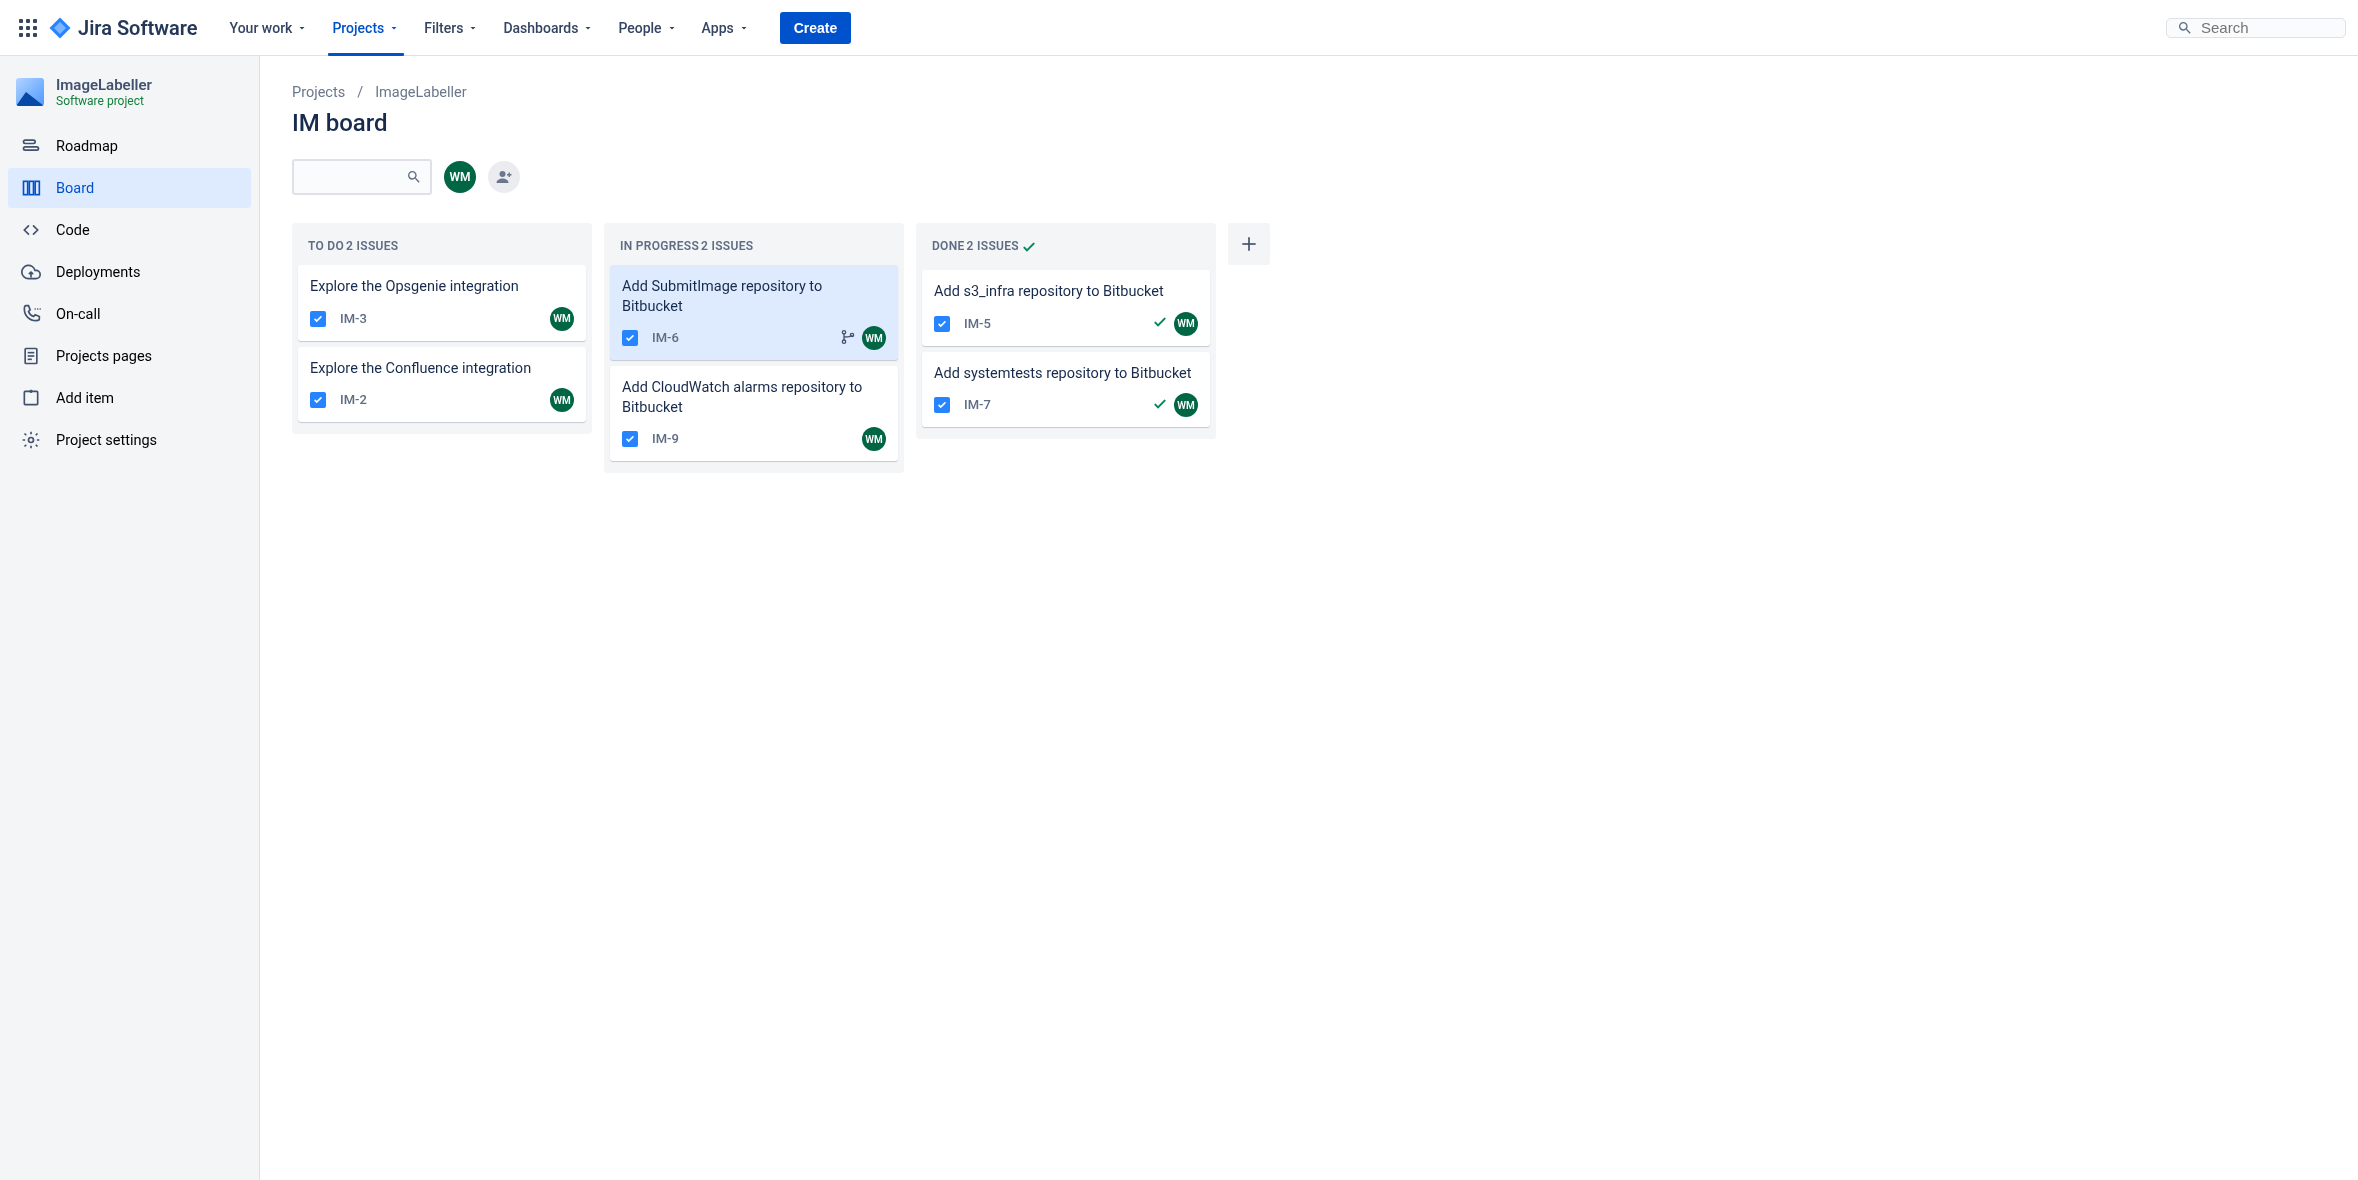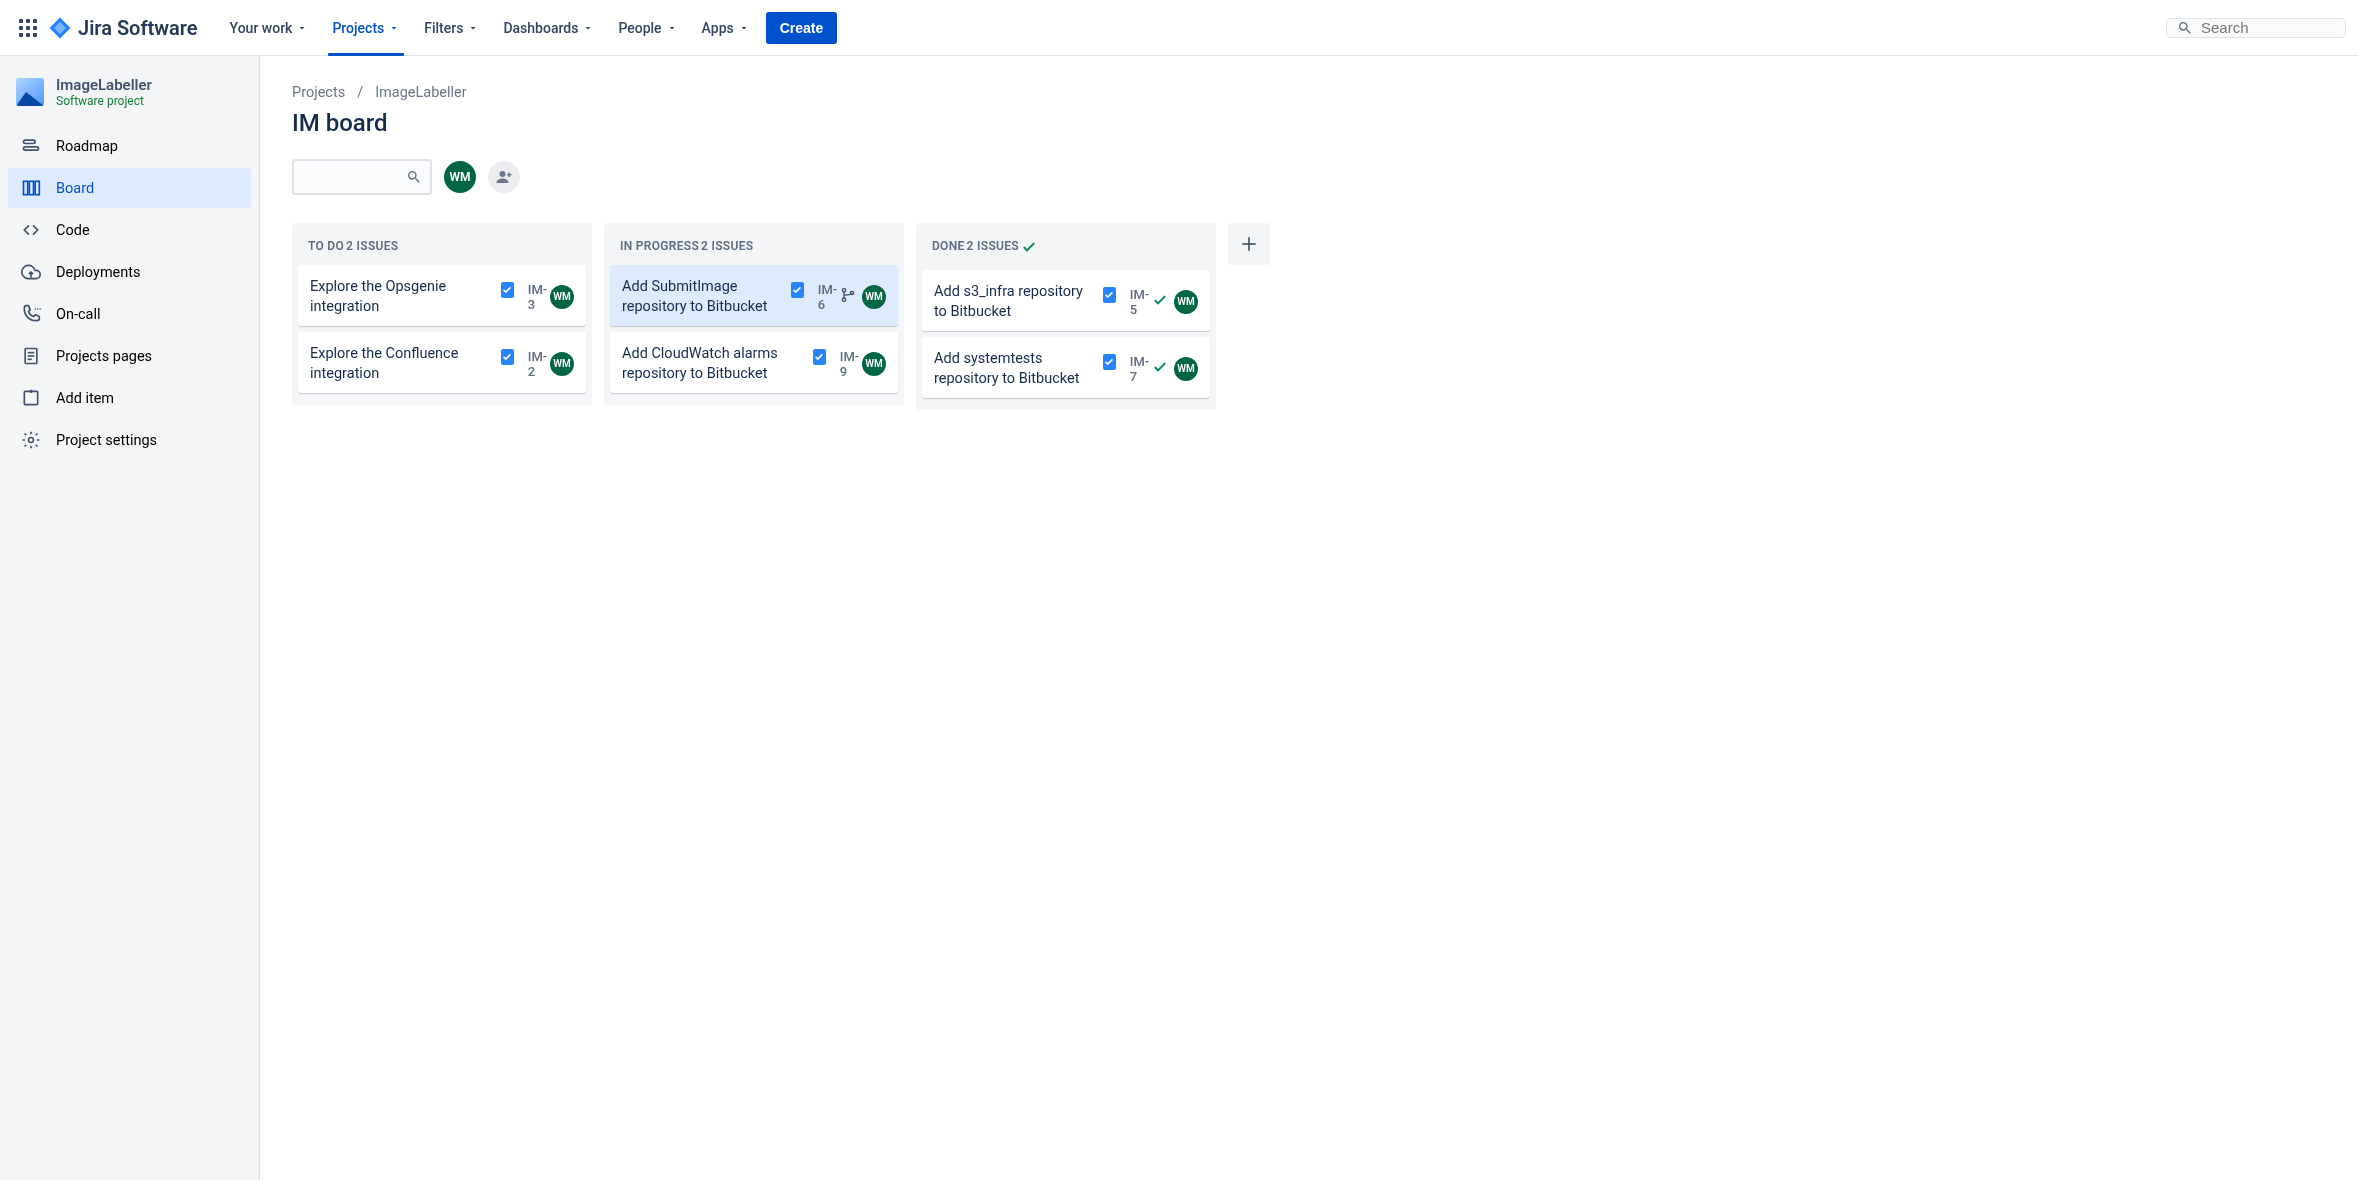--- a/index.html
+++ b/index.html
@@ -11,21 +11,21 @@
   .grid-dots { display:grid; grid-template-columns:repeat(3,4px); grid-template-rows:repeat(3,4px); gap:3px; }
   .grid-dots span { background:#344563; width:4px; height:4px; border-radius:1px; }
   .brand { display:flex; align-items:center; gap:6px; margin-right:16px; cursor:pointer; }
   .brand-logo { width:24px; height:24px; }
   .brand-text { font-size:20px; font-weight:600; color:#253858; }
   .nav-items { display:flex; align-items:stretch; height:56px; }
   .nav-item { display:flex; align-items:center; padding:0 12px; height:56px; cursor:pointer; color:#344563; font-weight:500; gap:4px; position:relative; }
   .nav-item.active { color:#0052CC; }
   .nav-item.active::after { content:""; position:absolute; bottom:0; left:8px; right:8px; height:3px; background:#0052CC; border-radius:1px; }
   .chev { width:12px; height:12px; }
-  .create-btn { background:#0052CC; color:#fff; border:none; padding:0 14px; height:32px; border-radius:3px; font-weight:600; font-size:14px; cursor:pointer; }
+  .create-btn { background:#0052CC; color:#fff; border:none; padding:0 14px; height:32px; border-radius:3px; font-weight:600; font-size:14px; margin-left:14px; cursor:pointer; }
   .topnav-spacer { flex:1; }
   .search-box { display:flex; align-items:center; border:1px solid #dfe1e6; border-radius:5px; height:20px; padding:0 10px; gap:8px; min-width:180px; background:#fafbfc; }
   .search-box input { border:none; outline:none; background:transparent; font-size:15px; color:#5e6c84; width:120px; }
 
   
   .body { display:flex; height:calc(100vh - 56px); }
   .sidebar { width:260px; background:#f4f5f7; border-right:1px solid #dfe1e6; padding-top:20px; }
   .proj-header { display:flex; align-items:center; gap:12px; padding:0 16px 18px 16px; }
   .proj-avatar { width:28px; height:28px; border-radius:3px; background:linear-gradient(135deg,#b3d4ff 0%,#4c9aff 100%); position:relative; overflow:hidden; }
   .proj-avatar .mtn { position:absolute; bottom:0; left:0; width:0; height:0; border-left:10px solid transparent; border-right:18px solid transparent; border-bottom:14px solid #0747A6; }
@@ -45,21 +45,21 @@
   .search-mini { width:140px; height:36px; border:2px solid #dfe1e6; border-radius:3px; display:flex; align-items:center; justify-content:flex-end; padding:0 8px; background:#fafbfc; }
   .avatar { width:32px; height:32px; border-radius:50%; display:flex; align-items:center; justify-content:center; font-size:12px; font-weight:600; color:#fff; }
   .avatar.wm { background:#006644; }
   .avatar.add { background:#ebecf0; color:#6b778c; cursor:pointer; }
 
   
   .board { display:flex; gap:12px; align-items:flex-start; }
   .column { width:300px; background:#f4f5f7; border-radius:4px; padding:10px 6px 12px 6px; display:flex; flex-direction:column; gap:6px; }
   .col-header { display:flex; align-items:flex-start; gap:2px; padding:6px 10px; font-size:12px; font-weight:600; color:#5e6c84; letter-spacing:0.3px; }
   .col-header .check { color:#00875A; }
-  .card { background:#fff; border-radius:3px; box-shadow:0 1px 1px rgba(9,30,66,0.2); padding:12px 12px 10px 12px; cursor:pointer; display:flex; flex-direction:row; gap:10px; }
+  .card { background:#fff; border-radius:3px; box-shadow:0 1px 1px rgba(9,30,66,0.2); padding:12px 12px 10px 12px; cursor:pointer; display:flex; flex-direction:column; gap:10px; }
   .card.selected { background:#deebff; }
   .card-title { font-size:14.5px; color:#172B4D; line-height:1.35; }
   .card-footer { display:flex; align-items:center; justify-content:space-between; }
   .card-left { display:flex; gap:14px; }
   .issue-type { width:16px; height:16px; background:#2684FF; border-radius:2px; display:flex; align-items:center; justify-content:center; }
   .issue-type svg { width:10px; height:10px; }
   .issue-key { font-size:13px; color:#5e6c84; font-weight:500; }
   .card-right { display:flex; align-items:center; gap:6px; }
   .done-check { color:#00875A; }
   .mini-avatar { width:24px; height:24px; border-radius:50%; background:#006644; color:#fff; font-size:10px; font-weight:600; display:flex; align-items:center; justify-content:center; }

